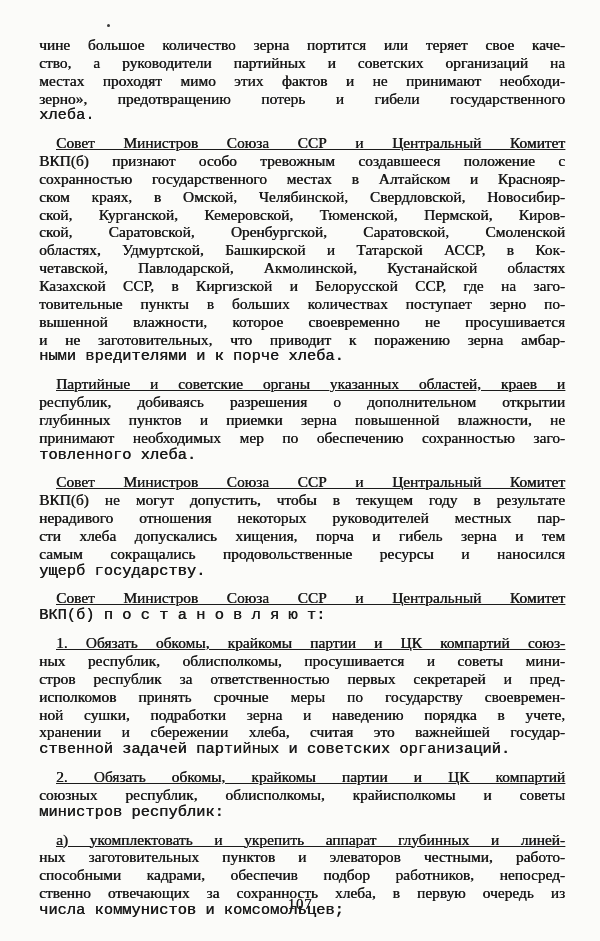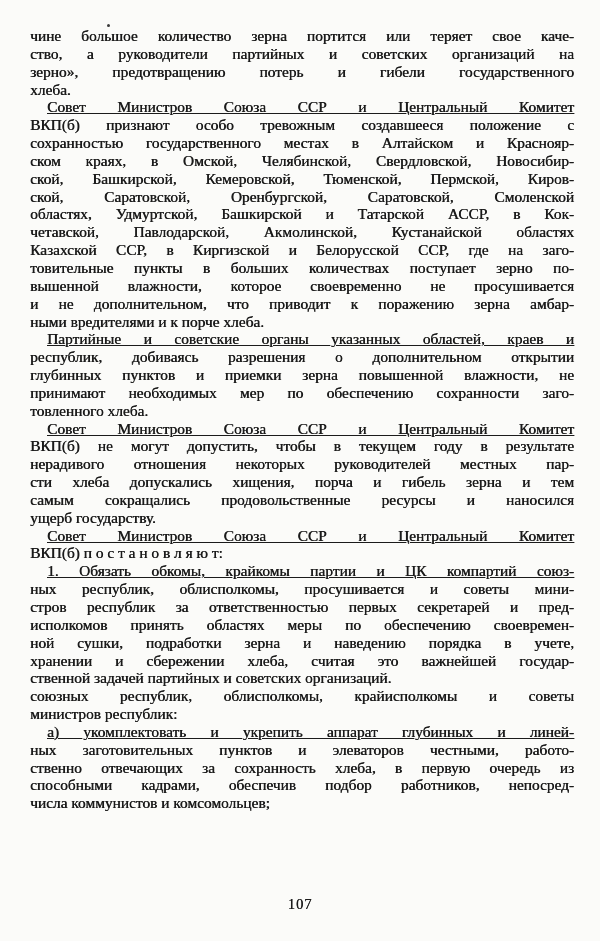--- a/index.html
+++ b/index.html
@@ -23,29 +23,30 @@
     left: 30px;
     top: 27px;
     width: 544px;
     font-family: "Liberation Serif", "DejaVu Serif", serif;
     font-size: 15.4px;
     line-height: 17.85px;
     color: var(--ink, #1b1b1b);
     text-shadow: 0.4px 0 0 currentColor; 
   }
   .para {
-    margin: 0;
+    margin: 9px;
   }
   .line {
     text-align: justify;
     text-align-last: justify;
     -moz-text-align-last: justify;
   }
   .line.lastline {
     text-align-last: left;
+    font-family: Liberation Mono, monospace;
     -moz-text-align-last: left;
   }
   .line.indent {
     text-indent: 17px;
     text-decoration: underline;
   }
   .page-number {
     position: absolute;
     top: 896px;
     left: 0;
@@ -69,72 +70,74 @@
 </style>
 </head>
 <body>
 
 <div class="page">
   <div class="speck"></div>
   <div class="text-block" id="text-block">
       <div class="para">
         <div class="line">чине большое количество зерна портится или теряет свое каче-</div>
         <div class="line">ство, а руководители партийных и советских организаций на</div>
+        <div class="line">местах проходят мимо этих фактов и не принимают необходи-</div>
         <div class="line">зерно», предотвращению потерь и гибели государственного</div>
         <div class="line lastline">хлеба.</div>
       </div>
       <div class="para">
         <div class="line indent">Совет Министров Союза ССР и Центральный Комитет</div>
         <div class="line">ВКП(б) признают особо тревожным создавшееся положение с</div>
         <div class="line">сохранностью государственного местах в Алтайском и Краснояр-</div>
         <div class="line">ском краях, в Омской, Челябинской, Свердловской, Новосибир-</div>
-        <div class="line">ской, Башкирской, Кемеровской, Тюменской, Пермской, Киров-</div>
+        <div class="line">ской, Курганской, Кемеровской, Тюменской, Пермской, Киров-</div>
         <div class="line">ской, Саратовской, Оренбургской, Саратовской, Смоленской</div>
         <div class="line">областях, Удмуртской, Башкирской и Татарской АССР, в Кок-</div>
         <div class="line">четавской, Павлодарской, Акмолинской, Кустанайской областях</div>
         <div class="line">Казахской ССР, в Киргизской и Белорусской ССР, где на заго-</div>
         <div class="line">товительные пункты в больших количествах поступает зерно по-</div>
         <div class="line">вышенной влажности, которое своевременно не просушивается</div>
-        <div class="line">и не дополнительном, что приводит к поражению зерна амбар-</div>
+        <div class="line">и не заготовительных, что приводит к поражению зерна амбар-</div>
         <div class="line lastline">ными вредителями и к порче хлеба.</div>
       </div>
       <div class="para">
         <div class="line indent">Партийные и советские органы указанных областей, краев и</div>
         <div class="line">республик, добиваясь разрешения о дополнительном открытии</div>
         <div class="line">глубинных пунктов и приемки зерна повышенной влажности, не</div>
-        <div class="line">принимают необходимых мер по обеспечению сохранности заго-</div>
+        <div class="line">принимают необходимых мер по обеспечению сохранностью заго-</div>
         <div class="line lastline">товленного хлеба.</div>
       </div>
       <div class="para">
         <div class="line indent">Совет Министров Союза ССР и Центральный Комитет</div>
         <div class="line">ВКП(б) не могут допустить, чтобы в текущем году в результате</div>
         <div class="line">нерадивого отношения некоторых руководителей местных пар-</div>
         <div class="line">сти хлеба допускались хищения, порча и гибель зерна и тем</div>
         <div class="line">самым сокращались продовольственные ресурсы и наносился</div>
         <div class="line lastline">ущерб государству.</div>
       </div>
       <div class="para">
         <div class="line indent">Совет Министров Союза ССР и Центральный Комитет</div>
         <div class="line lastline">ВКП(б) п о с т а н о в л я ю т:</div>
       </div>
       <div class="para">
         <div class="line indent">1. Обязать обкомы, крайкомы партии и ЦК компартий союз-</div>
         <div class="line">ных республик, облисполкомы, просушивается и советы мини-</div>
         <div class="line">стров республик за ответственностью первых секретарей и пред-</div>
-        <div class="line">исполкомов принять областях меры по обеспечению своевремен-</div>
+        <div class="line">исполкомов принять срочные меры по государству своевремен-</div>
         <div class="line">ной сушки, подработки зерна и наведению порядка в учете,</div>
         <div class="line">хранении и сбережении хлеба, считая это важнейшей государ-</div>
         <div class="line lastline">ственной задачей партийных и советских организаций.</div>
       </div>
       <div class="para">
+        <div class="line indent">2. Обязать обкомы, крайкомы партии и ЦК компартий</div>
         <div class="line">союзных республик, облисполкомы, крайисполкомы и советы</div>
         <div class="line lastline">министров республик:</div>
       </div>
       <div class="para">
         <div class="line indent">а) укомплектовать и укрепить аппарат глубинных и линей-</div>
         <div class="line">ных заготовительных пунктов и элеваторов честными, работо-</div>
+        <div class="line">способными кадрами, обеспечив подбор работников, непосред-</div>
         <div class="line">ственно отвечающих за сохранность хлеба, в первую очередь из</div>
-        <div class="line">способными кадрами, обеспечив подбор работников, непосред-</div>
         <div class="line lastline">числа коммунистов и комсомольцев;</div>
       </div>
     </div>
   <div class="page-number">107</div>
 </div>
 
 </body></html>

